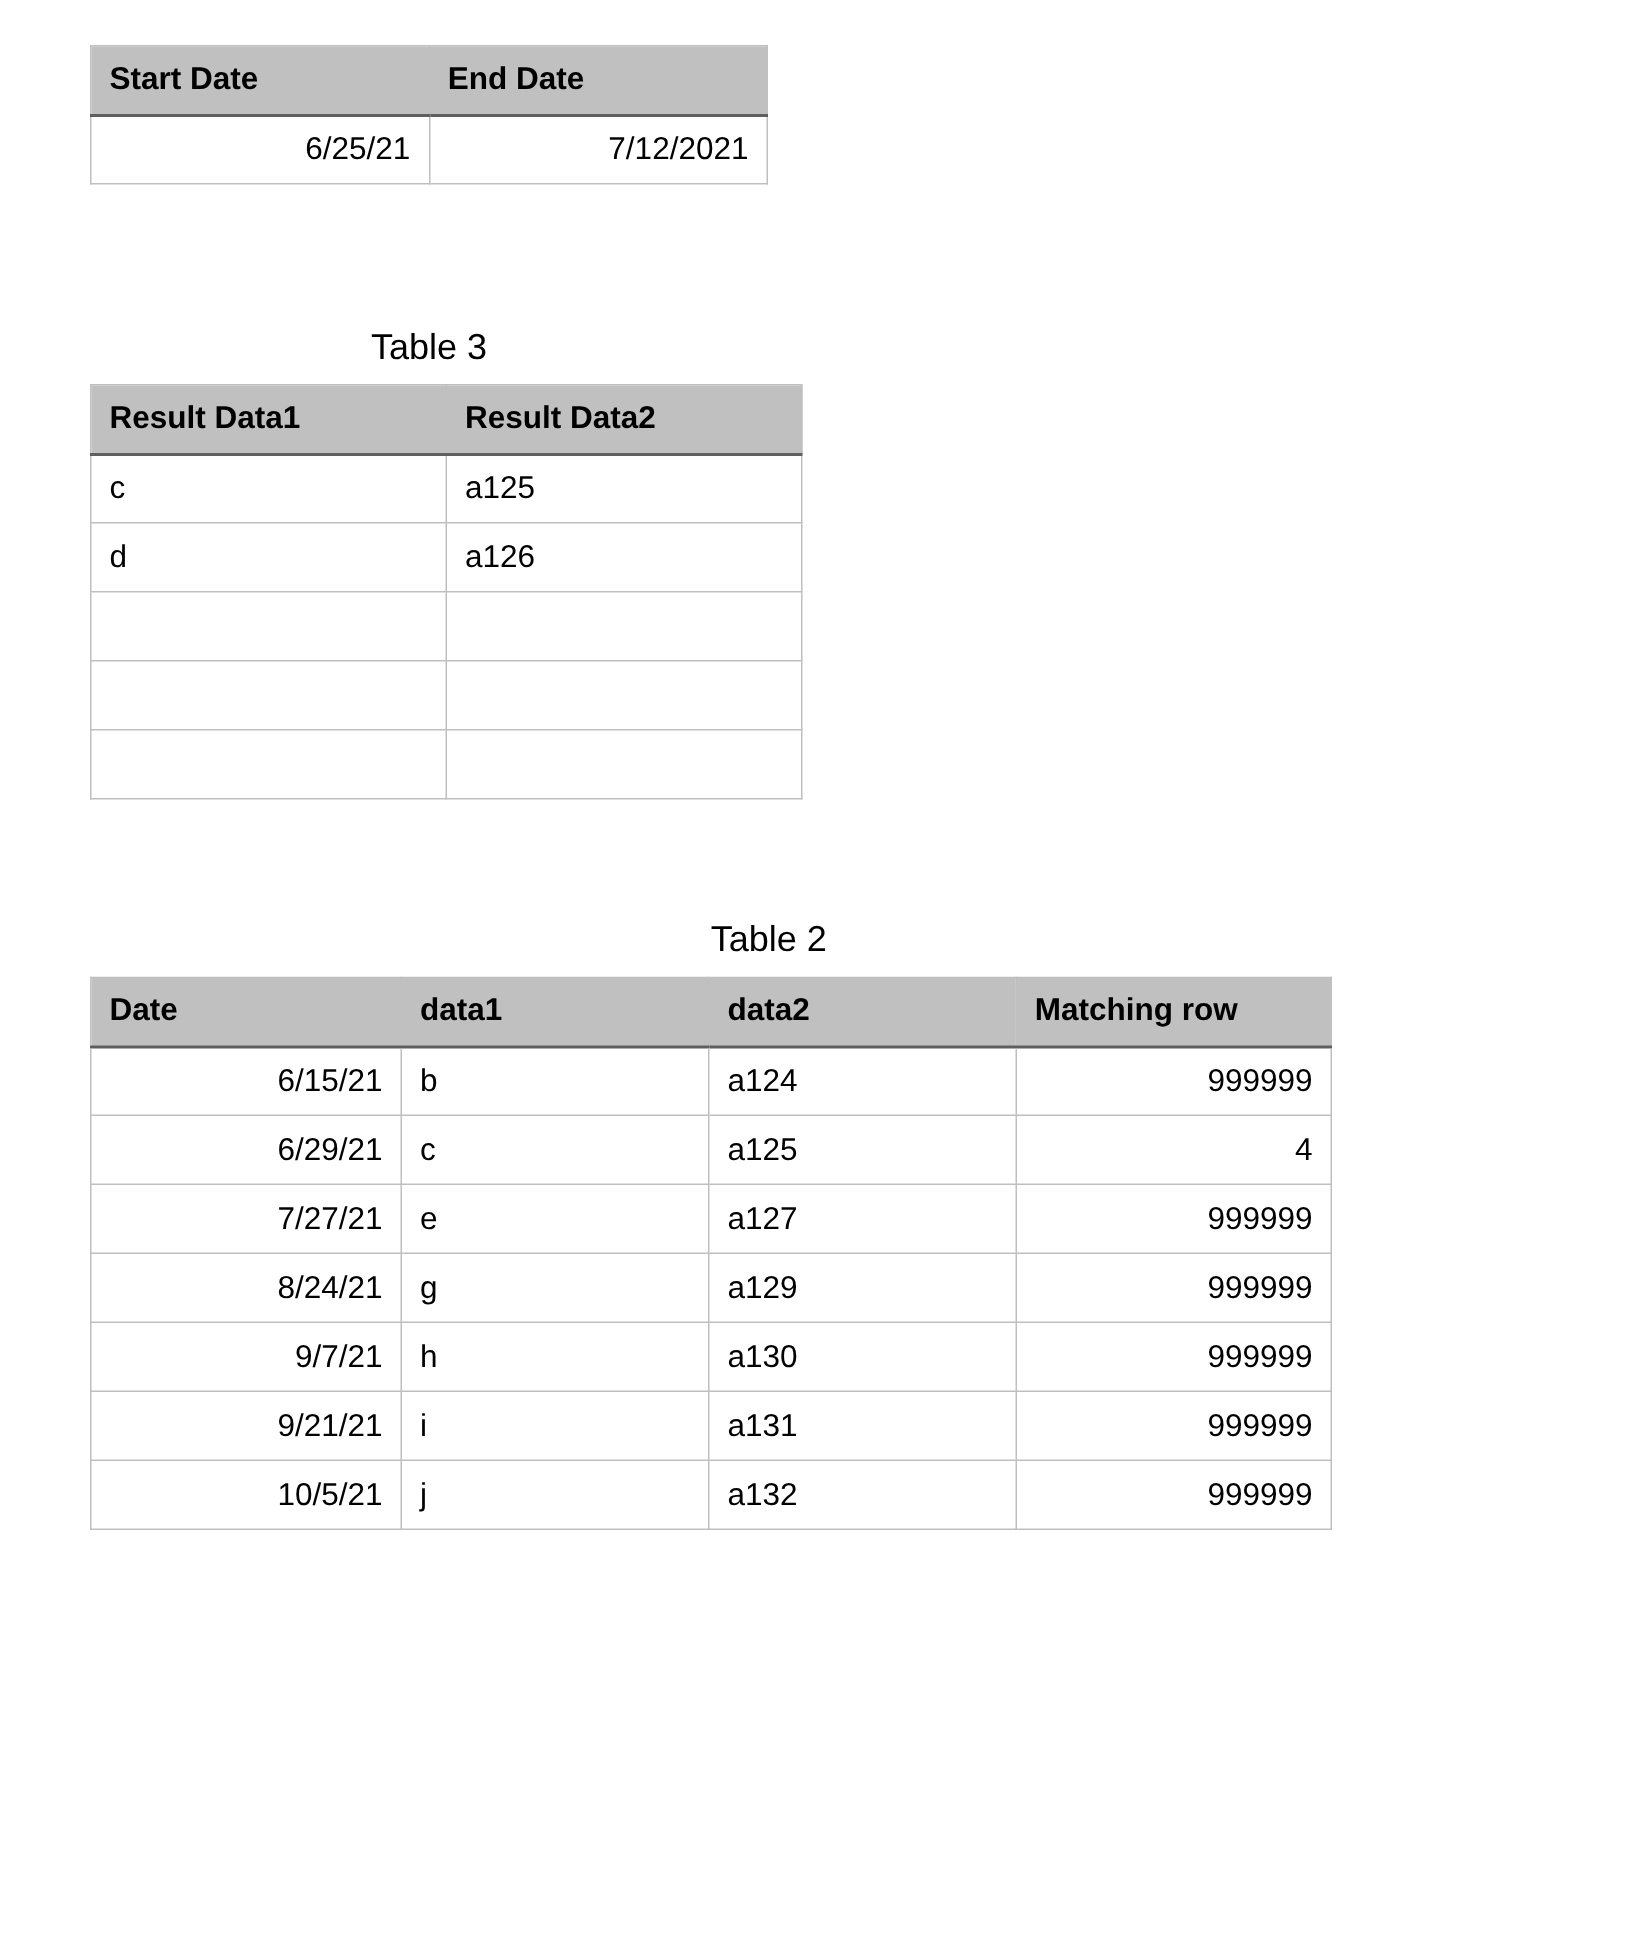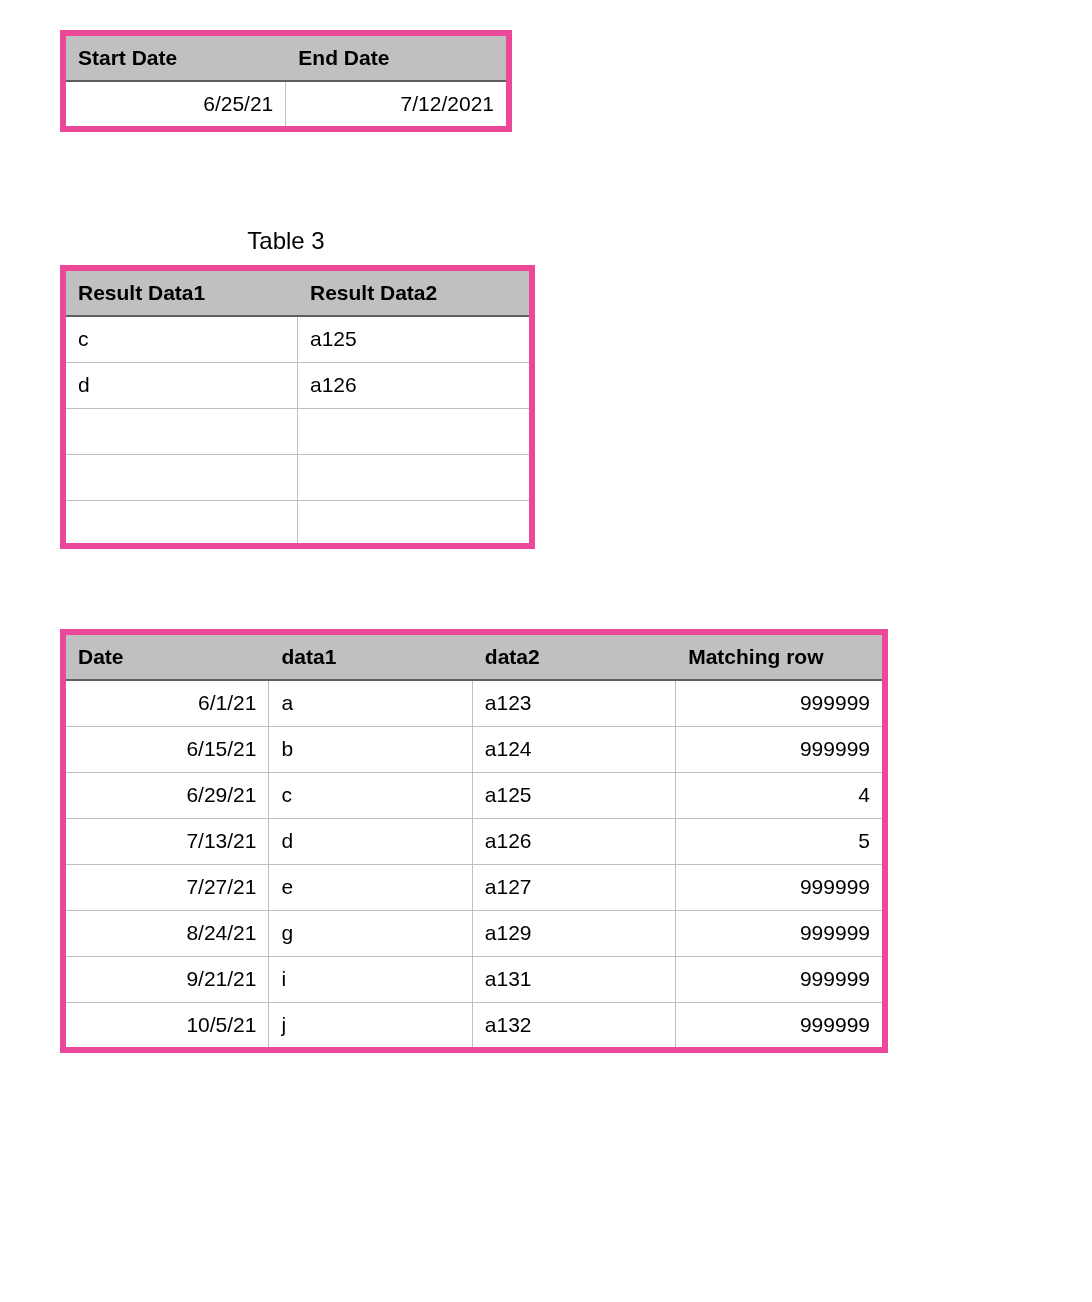--- a/index.html
+++ b/index.html
@@ -15,21 +15,21 @@
       color: #000;
       font-size: 21px;
     }
     .table-caption {
       font-size: 24px;
       margin-bottom: 10px;
       font-weight: 400;
     }
     table {
       border-collapse: collapse;
-      border: 6px solid #ec4899;
+      border: 1px solid #ec4899;
     }
     th, td {
       border: 1px solid #bfbfbf;
       padding: 10px 12px;
       text-align: left;
       height: 46px;
       vertical-align: middle;
     }
     th {
       background-color: #c0c0c0;
@@ -105,65 +105,62 @@
       </tr>
       <tr>
         <td></td>
         <td></td>
       </tr>
     </tbody>
   </table>
 </div>
 
 <div>
+  <div class="t2-caption-wrap">
+    <div class="table-caption">Table 2</div>
+  </div>
   <div class="t2-clip">
     <table class="t2">
       <thead>
         <tr>
           <th>Date</th>
           <th>data1</th>
           <th>data2</th>
           <th>Matching row</th>
         </tr>
       </thead>
       <tbody>
-        <tr>
-          <td class="align-right">6/1/21</td>
-          <td>a</td>
-          <td>a123</td>
-          <td class="align-right">999999</td>
-        </tr>
         <tr>
           <td class="align-right">6/15/21</td>
           <td>b</td>
           <td>a124</td>
           <td class="align-right">999999</td>
         </tr>
         <tr>
           <td class="align-right">6/29/21</td>
           <td>c</td>
           <td>a125</td>
           <td class="align-right">4</td>
         </tr>
         <tr>
-          <td class="align-right">7/13/21</td>
-          <td>d</td>
-          <td>a126</td>
-          <td class="align-right">5</td>
-        </tr>
-        <tr>
           <td class="align-right">7/27/21</td>
           <td>e</td>
           <td>a127</td>
           <td class="align-right">999999</td>
         </tr>
         <tr>
           <td class="align-right">8/24/21</td>
           <td>g</td>
           <td>a129</td>
+          <td class="align-right">999999</td>
+        </tr>
+        <tr>
+          <td class="align-right">9/7/21</td>
+          <td>h</td>
+          <td>a130</td>
           <td class="align-right">999999</td>
         </tr>
         <tr>
           <td class="align-right">9/21/21</td>
           <td>i</td>
           <td>a131</td>
           <td class="align-right">999999</td>
         </tr>
         <tr>
           <td class="align-right">10/5/21</td>

